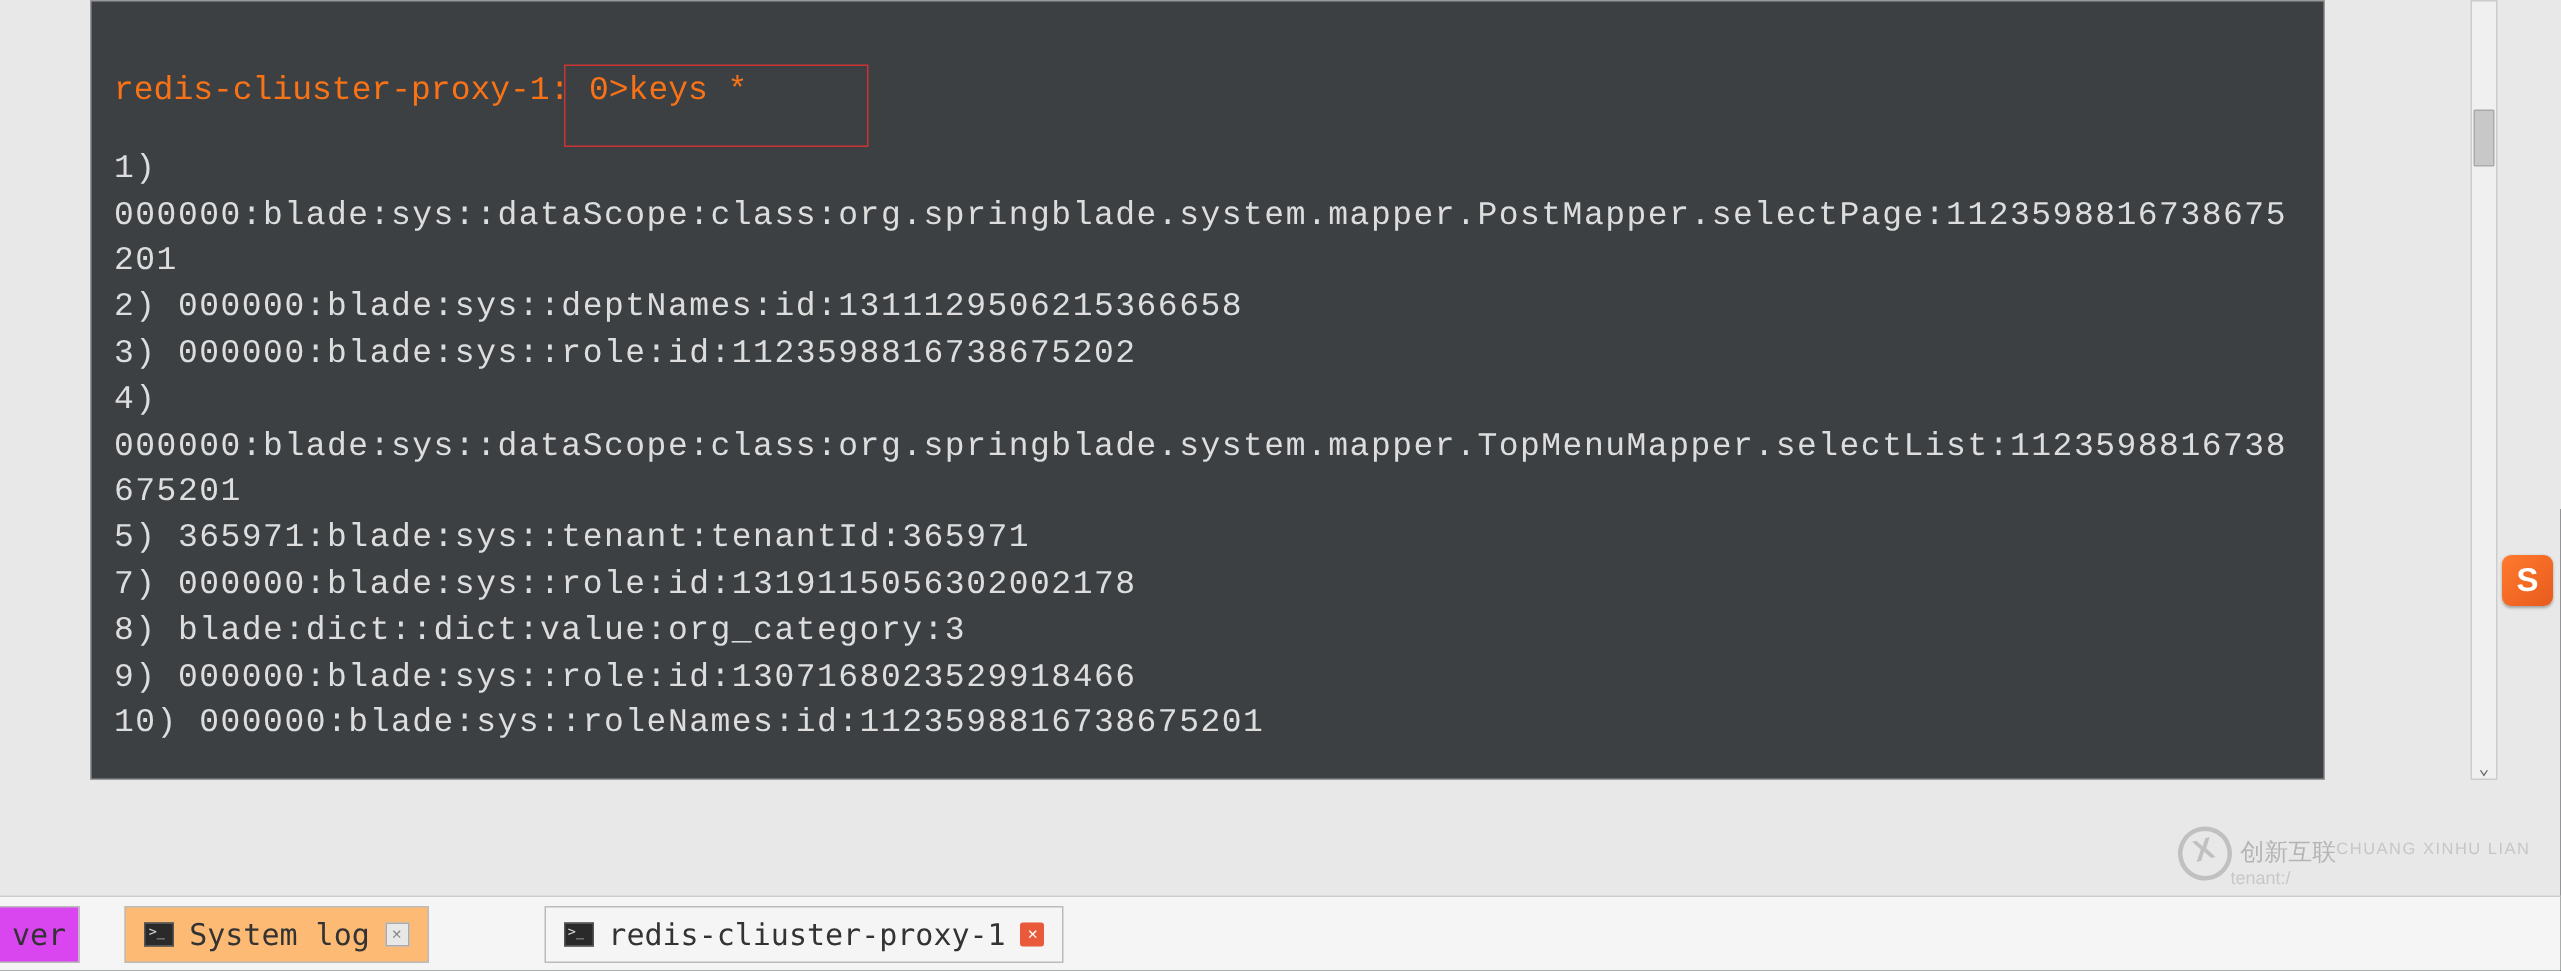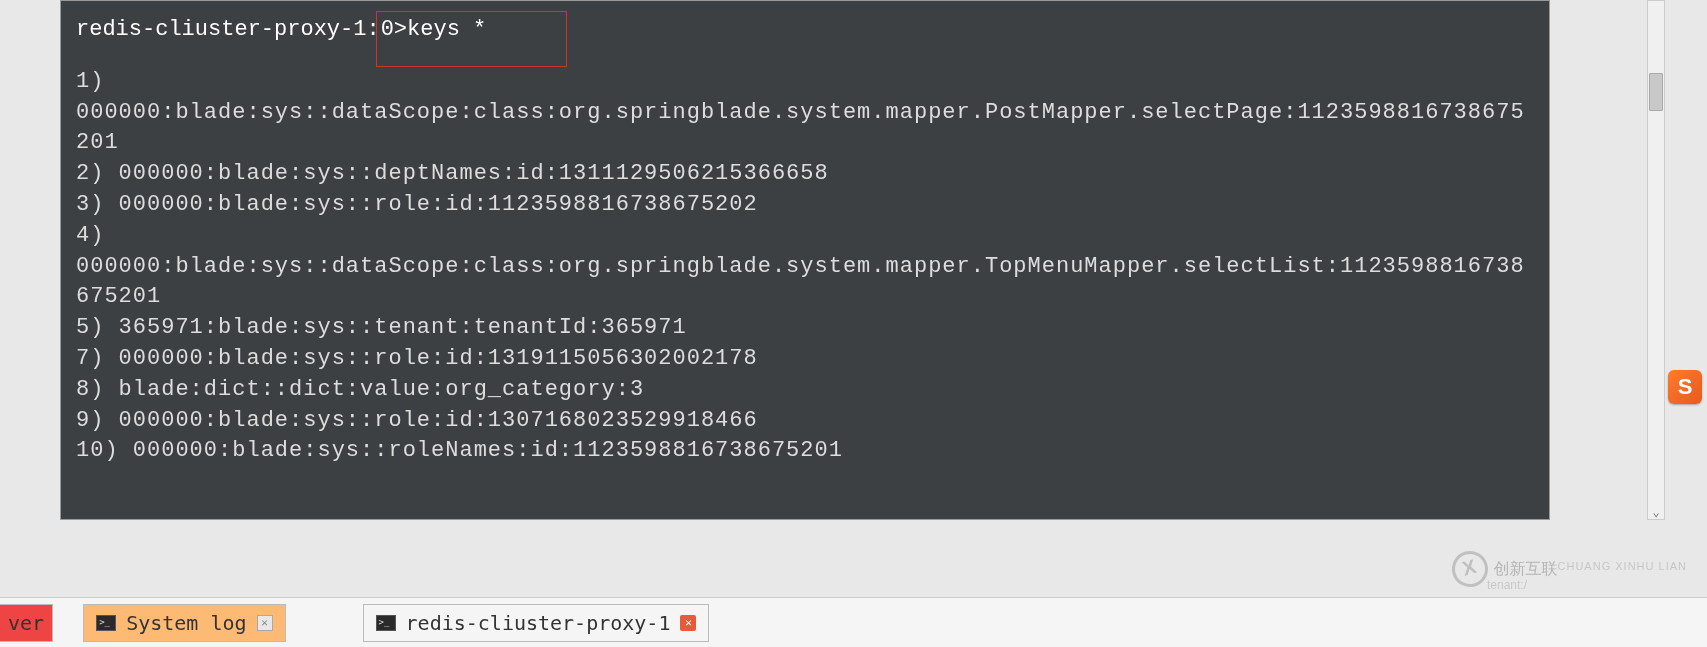--- a/index.html
+++ b/index.html
@@ -22,28 +22,29 @@
       width: 1490px;
       height: 520px;
       background: #3d4043;
       border: 1px solid #999;
       padding: 10px 15px;
       font-size: 22px;
       line-height: 1.4;
       overflow: hidden;
     }
     .prompt {
-      color: #ffffff;
+      color: #f97316;
       font-family: "Courier New", monospace;
     }
     .command-highlight {
       border: 1px solid #cc3333;
       display: inline-block;
-      padding: 1px 80px 20px 4px;
+      padding: 1px 80px 20px 16px;
       margin-left: -4px;
+      margin-top: 32px;
     }
     .output-line {
       color: #dddddd;
       font-family: "Courier New", "SimSun", monospace;
       letter-spacing: 1px;
       white-space: pre-wrap;
       word-break: break-all;
     }
     .scrollbar-track {
       position: absolute;
@@ -80,21 +81,21 @@
       left: 0;
       width: 100%;
       height: 50px;
       background: #f5f5f5;
       border-top: 1px solid #ccc;
       display: flex;
       align-items: center;
       padding-left: 0;
     }
     .tab-partial {
-      background: #ef4444;
+      background: #d946ef;
       border: 1px solid #bbb;
       border-left: none;
       padding: 6px 8px;
       font-family: "SimSun", monospace;
       font-size: 20px;
       color: #333;
       display: flex;
       align-items: center;
       gap: 8px;
     }

